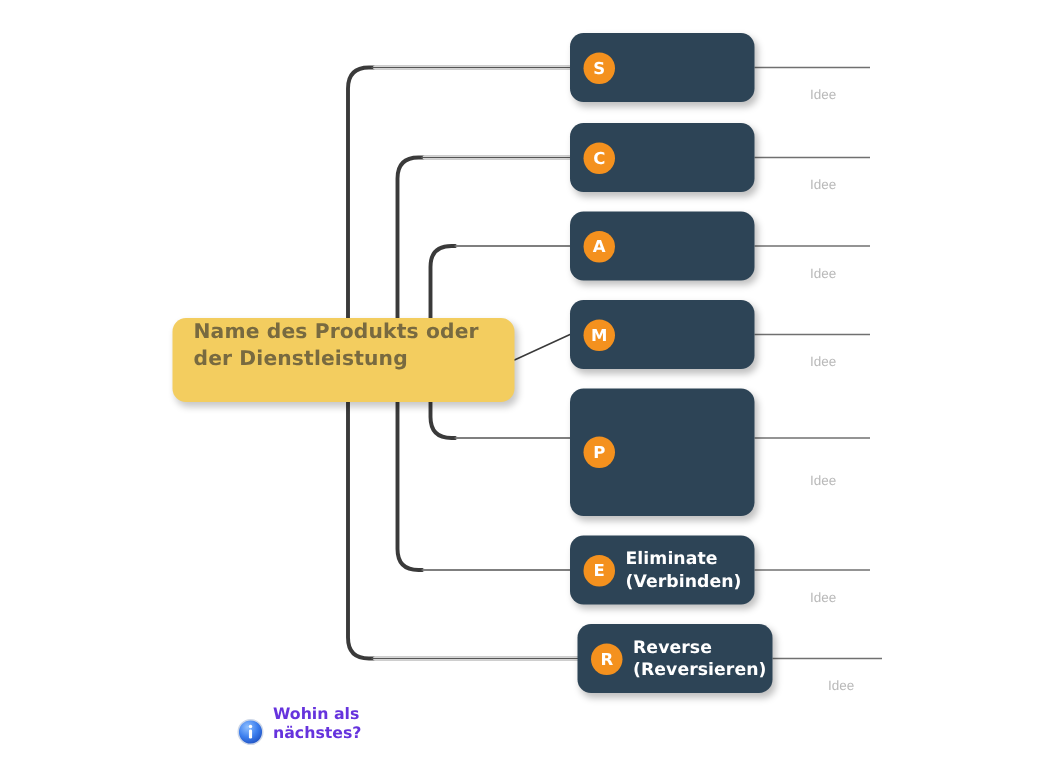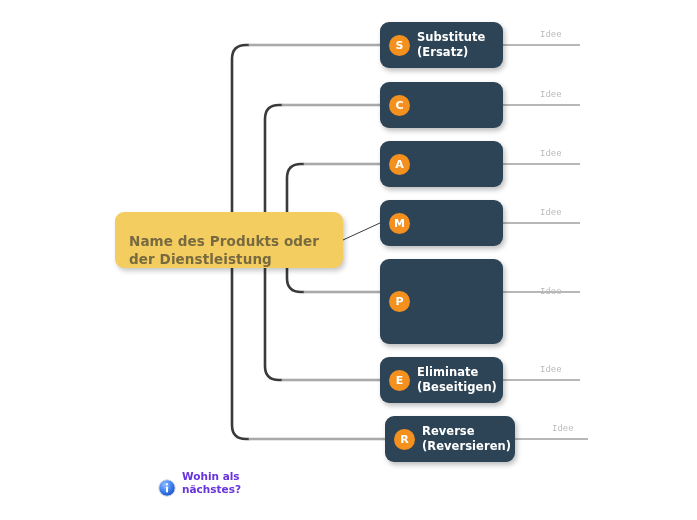--- a/index.html
+++ b/index.html
@@ -23,21 +23,21 @@
   }
 
   
   .root-node {
     position: absolute;
     left: 115px; top: 212px;
     width: 228px; height: 56px;
     background: #f3cd5f;
     border-radius: 9px;
     box-shadow: 2px 3px 5px rgba(0,0,0,0.22);
-    display: flex; align-items: flex-end;
+    display: flex; align-items: flex-start;
     padding: 0 14px;
     z-index: 6;
   }
   .root-label {
     color: #786a40;
     font-size: 13.5px;
     font-weight: bold;
     line-height: 1.35;
     letter-spacing: 0.1px;
     white-space: pre-line;
@@ -71,23 +71,24 @@
     line-height: 1.32;
     white-space: pre-line;
     letter-spacing: 0.05px;
   }
 
   
   .idee {
     position: absolute;
     color: #b9b9b9;
     font-size: 9px;
-    font-family: Liberation Mono, monospace;
+    font-family: Liberation Sans, sans-serif;
     z-index: 4;
     white-space: nowrap;
+    margin-top: 28px;
   }
 
   
   .note {
     position: absolute;
     left: 158px; top: 470px;
     display: flex; align-items: flex-end;
     z-index: 6;
   }
   .note-icon {
@@ -142,22 +143,20 @@
   </svg>
 
   <div class="root-node">
     <span class="root-label">Name des Produkts oder
 der Dienstleistung</span>
   </div>
 
   <div id="node-layer">
       <div class="node" style="left: 380px; top: 22px; width: 123px; height: 46px;">
         <span class="badge">S</span>
-        <span class="node-label">Substitute
-(Ersatz)</span>
       </div>
       <span class="idee" style="left: 540px; top: 30px;">Idee</span>
       <div class="node" style="left: 380px; top: 82px; width: 123px; height: 46px;">
         <span class="badge">C</span>
       </div>
       <span class="idee" style="left: 540px; top: 90px;">Idee</span>
       <div class="node" style="left: 380px; top: 141px; width: 123px; height: 46px;">
         <span class="badge">A</span>
       </div>
       <span class="idee" style="left: 540px; top: 149px;">Idee</span>
@@ -165,21 +164,21 @@
         <span class="badge">M</span>
       </div>
       <span class="idee" style="left: 540px; top: 208px;">Idee</span>
       <div class="node" style="left: 380px; top: 259px; width: 123px; height: 85px;">
         <span class="badge">P</span>
       </div>
       <span class="idee" style="left: 540px; top: 287px;">Idee</span>
       <div class="node" style="left: 380px; top: 357px; width: 123px; height: 46px;">
         <span class="badge">E</span>
         <span class="node-label">Eliminate
-(Beseitigen)</span>
+(Verbinden)</span>
       </div>
       <span class="idee" style="left: 540px; top: 365px;">Idee</span>
       <div class="node" style="left: 385px; top: 416px; width: 130px; height: 46px;">
         <span class="badge">R</span>
         <span class="node-label">Reverse
 (Reversieren)</span>
       </div>
       <span class="idee" style="left: 552px; top: 424px;">Idee</span>
     </div>
 

